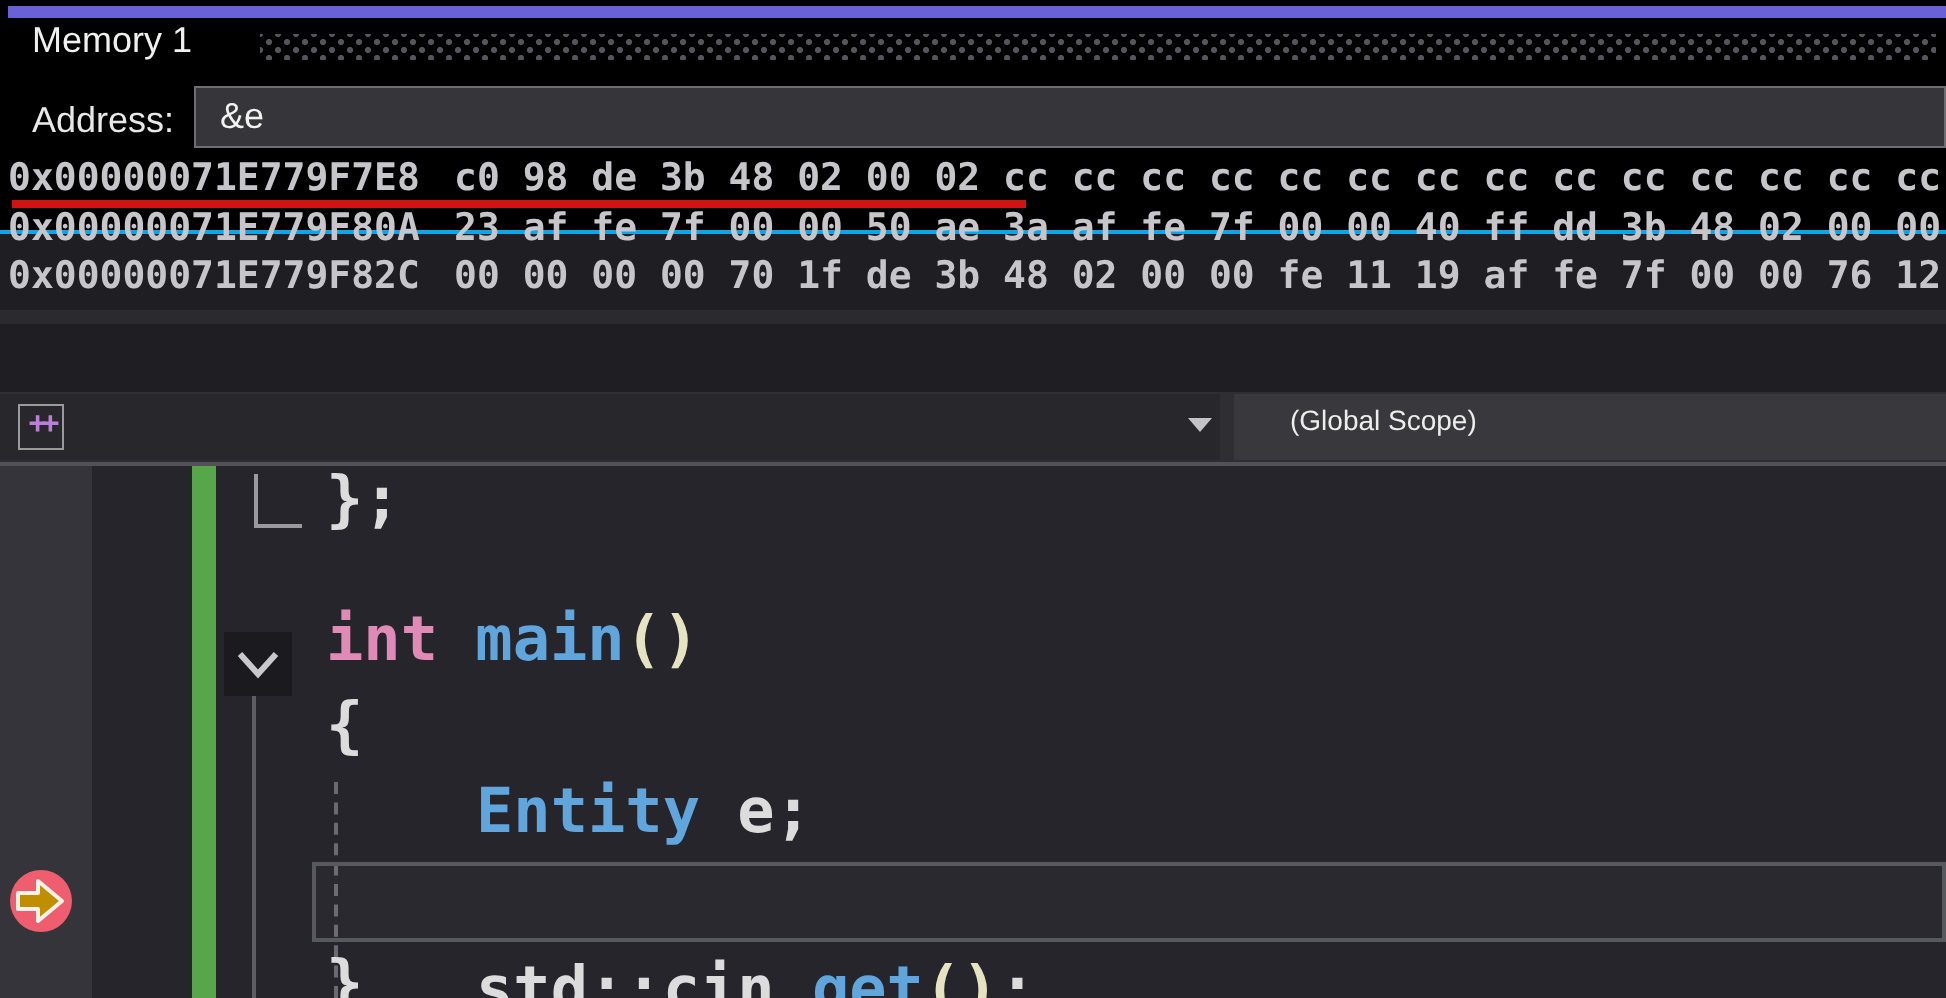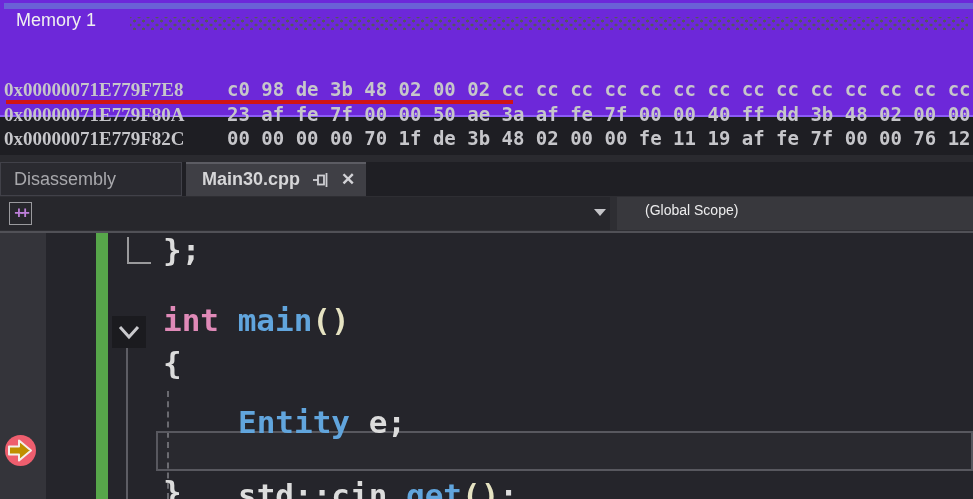--- a/index.html
+++ b/index.html
@@ -2,40 +2,40 @@
 <html style="--c-keyword: #e08ab8; --c-type: #61a5dd; --c-function: #61a5dd; --c-plain: #dcdcdc; --c-paren: #e6e3c2;"><head>
 <meta charset="utf-8">
 <style>
   * { margin:0; padding:0; box-sizing:border-box; }
   html,body { width:973px; height:499px; overflow:hidden; background:#1e1e23;
               font-family:"Liberation Sans", sans-serif; }
   #stage { position:relative; width:973px; height:499px; overflow:hidden; }
 
   
   #memory-panel { position:absolute; left:0; top:0; width:973px; height:117px;
-                  background:#6d28d9; border-bottom:2px solid #8b5cf6; }
+                  background:#000000; border-bottom:2px solid #0ea5e9; }
   #memory-accent { position:absolute; left:4px; top:3px; width:969px; height:6px; }
   #memory-title { position:absolute; left:16px; top:10px; font-size:18px; color:#f0f0f0; }
   #memory-drag-dots { position:absolute; left:130px; top:17px; width:838px; height:13px;
       background-image:
         radial-gradient(circle, #55555e 1.4px, transparent 1.6px),
         radial-gradient(circle, #55555e 1.4px, transparent 1.6px);
       background-size:9px 8px, 9px 8px;
       background-position:0 0, 4.5px 4px; }
   #address-row { position:absolute; left:0; top:42px; width:973px; height:34px; }
   #address-label { position:absolute; left:16px; top:8px; font-size:18px; color:#e8e8e8; }
   #address-input { position:absolute; left:97px; top:1px; width:876px; height:31px;
                    background:#35353a; border:1px solid #6e6e72; color:#f2f2f2;
                    font-size:18px; padding:0 12px; outline:none;
                    font-family:"Liberation Sans", sans-serif; }
   #hex-rows { position:absolute; left:0; top:76px; width:973px; height:77px; overflow:hidden; }
   .hex-row { position:absolute; left:4px; width:1400px; height:24px; white-space:pre;
              font-family:"DejaVu Sans Mono", monospace; font-weight:bold;
              font-size:19px; color:#c6c6ca; }
-  .hex-address { display:inline-block; width:206px;font-family:Liberation Serif, serif; }
+  .hex-address { display:inline-block; width:206px; }
   .hex-bytes { display:inline-block; margin-left:17px; }
   #changed-underline { position:absolute; left:2px; top:22px; width:507px; height:4px; }
 
   
   #shell-gap { position:absolute; left:0; top:155px; width:973px; height:7px; background:#2a2a2f; }
 
   
   #tab-strip { position:absolute; left:0; top:162px; width:973px; height:34px; background:#1f1f24; }
   #tab-disassembly { position:absolute; left:0; top:0; width:182px; height:34px;
                      background:#2a2a30; border:1px solid #414149; color:#a8a8ac;
@@ -85,41 +85,33 @@
 </style>
 </head>
 <body>
 
 <div id="stage">
 
   <div id="memory-panel">
     <div id="memory-accent" style="background: rgb(106, 97, 214);"></div>
     <div id="memory-title">Memory 1</div>
     <div id="memory-drag-dots"></div>
+    <div id="address-row">
+      <span id="address-label">Address:</span>
+      <input id="address-input" value="&amp;e" style="">
+    </div>
     <div id="hex-rows">
         <div class="hex-row" style="top: 2px;"><span class="hex-address">0x00000071E779F7E8</span><span class="hex-bytes">c0 98 de 3b 48 02 00 02 cc cc cc cc cc cc cc cc cc cc cc cc cc cc</span><div id="changed-underline" style="background: rgb(208, 20, 20);"></div></div>
         <div class="hex-row" style="top: 27px;"><span class="hex-address">0x00000071E779F80A</span><span class="hex-bytes">23 af fe 7f 00 00 50 ae 3a af fe 7f 00 00 40 ff dd 3b 48 02 00 00</span></div>
         <div class="hex-row" style="top: 51px;"><span class="hex-address">0x00000071E779F82C</span><span class="hex-bytes">00 00 00 00 70 1f de 3b 48 02 00 00 fe 11 19 af fe 7f 00 00 76 12</span></div>
       </div>
   </div>
 
   <div id="shell-gap"></div>
 
-  <div id="tab-strip">
-    <div id="tab-disassembly">Disassembly</div>
-    <div id="tab-main">
-      <span>Main30.cpp</span>
-      <svg id="tab-pin" viewBox="0 0 18 18">
-        <line x1="1" y1="9" x2="6" y2="9" stroke="#cfcfd3" stroke-width="1.8"></line>
-        <rect x="6" y="4.5" width="6" height="9" fill="none" stroke="#cfcfd3" stroke-width="1.8"></rect>
-        <line x1="14.5" y1="2" x2="14.5" y2="16" stroke="#cfcfd3" stroke-width="1.8"></line>
-      </svg>
-      <span id="tab-close">✕</span>
-    </div>
-  </div>
 
   <div id="nav-bar">
     <div id="project-combo">
       <div id="cpp-icon-box">++</div>
       <div id="project-dd-arrow"></div>
     </div>
     <div id="scope-combo">
       <span id="scope-name">(Global Scope)</span>
     </div>
   </div>
@@ -134,21 +126,21 @@
         <polyline points="8,11 17,21 26,11" fill="none" stroke="#c9c9cd" stroke-width="3"></polyline>
       </svg>
     </div>
     <div id="indent-guide"></div>
     <div id="current-statement-box"></div>
     <div id="code-lines">
         <div class="code-line" style="top: -4px; left: 163px;"><span class="tok-plain">};</span></div>
         <div class="code-line" style="top: 40px; left: 163px;"></div>
         <div class="code-line" style="top: 66px; left: 163px;"><span class="tok-keyword">int</span><span class="tok-plain"> </span><span class="tok-function">main</span><span class="tok-paren">()</span></div>
         <div class="code-line" style="top: 109px; left: 163px;"><span class="tok-plain">{</span></div>
-        <div class="code-line" style="top: 168px; left: 238px;"><span class="tok-type">Entity</span><span class="tok-plain"> e;</span></div>
+        <div class="code-line" style="top: 152px; left: 238px;"><span class="tok-type">Entity</span><span class="tok-plain"> e;</span></div>
         <div class="code-line" style="top: 195px; left: 238px; margin-top: 46px;"><span class="tok-plain">std::cin.</span><span class="tok-function">get</span><span class="tok-paren">()</span><span class="tok-plain">;</span></div>
         <div class="code-line" style="top: 238px; left: 163px;"><span class="tok-plain">}</span></div>
       </div>
     <svg id="statement-arrow-badge" viewBox="0 0 35 35">
       <circle id="arrow-circle" cx="17.5" cy="17.5" r="15.5" fill="#ee5e6e"></circle>
       <path id="arrow-shape" d="M6,13.5 L16,13.5 L16,7.5 L28,17.5 L16,27.5 L16,21.5 L6,21.5 Z" fill="#bf8f00" stroke="#f4f0ea" stroke-width="2" stroke-linejoin="round"></path>
     </svg>
   </div>
 
 </div>

